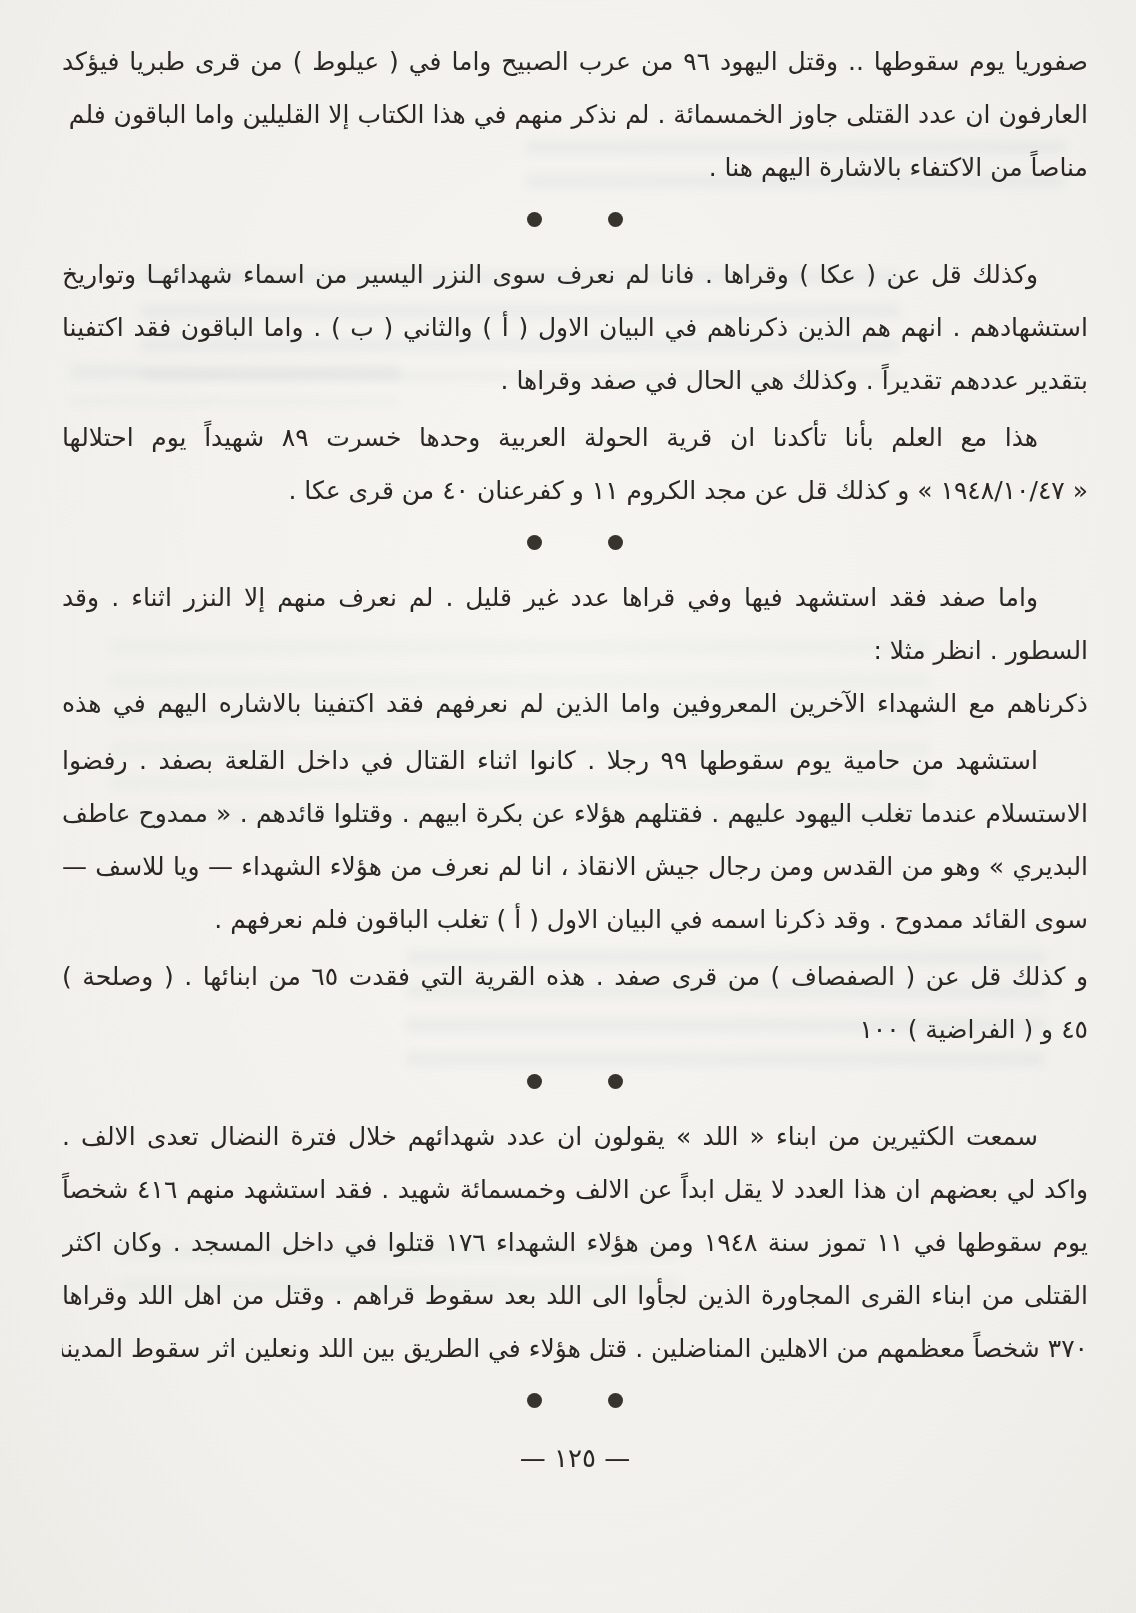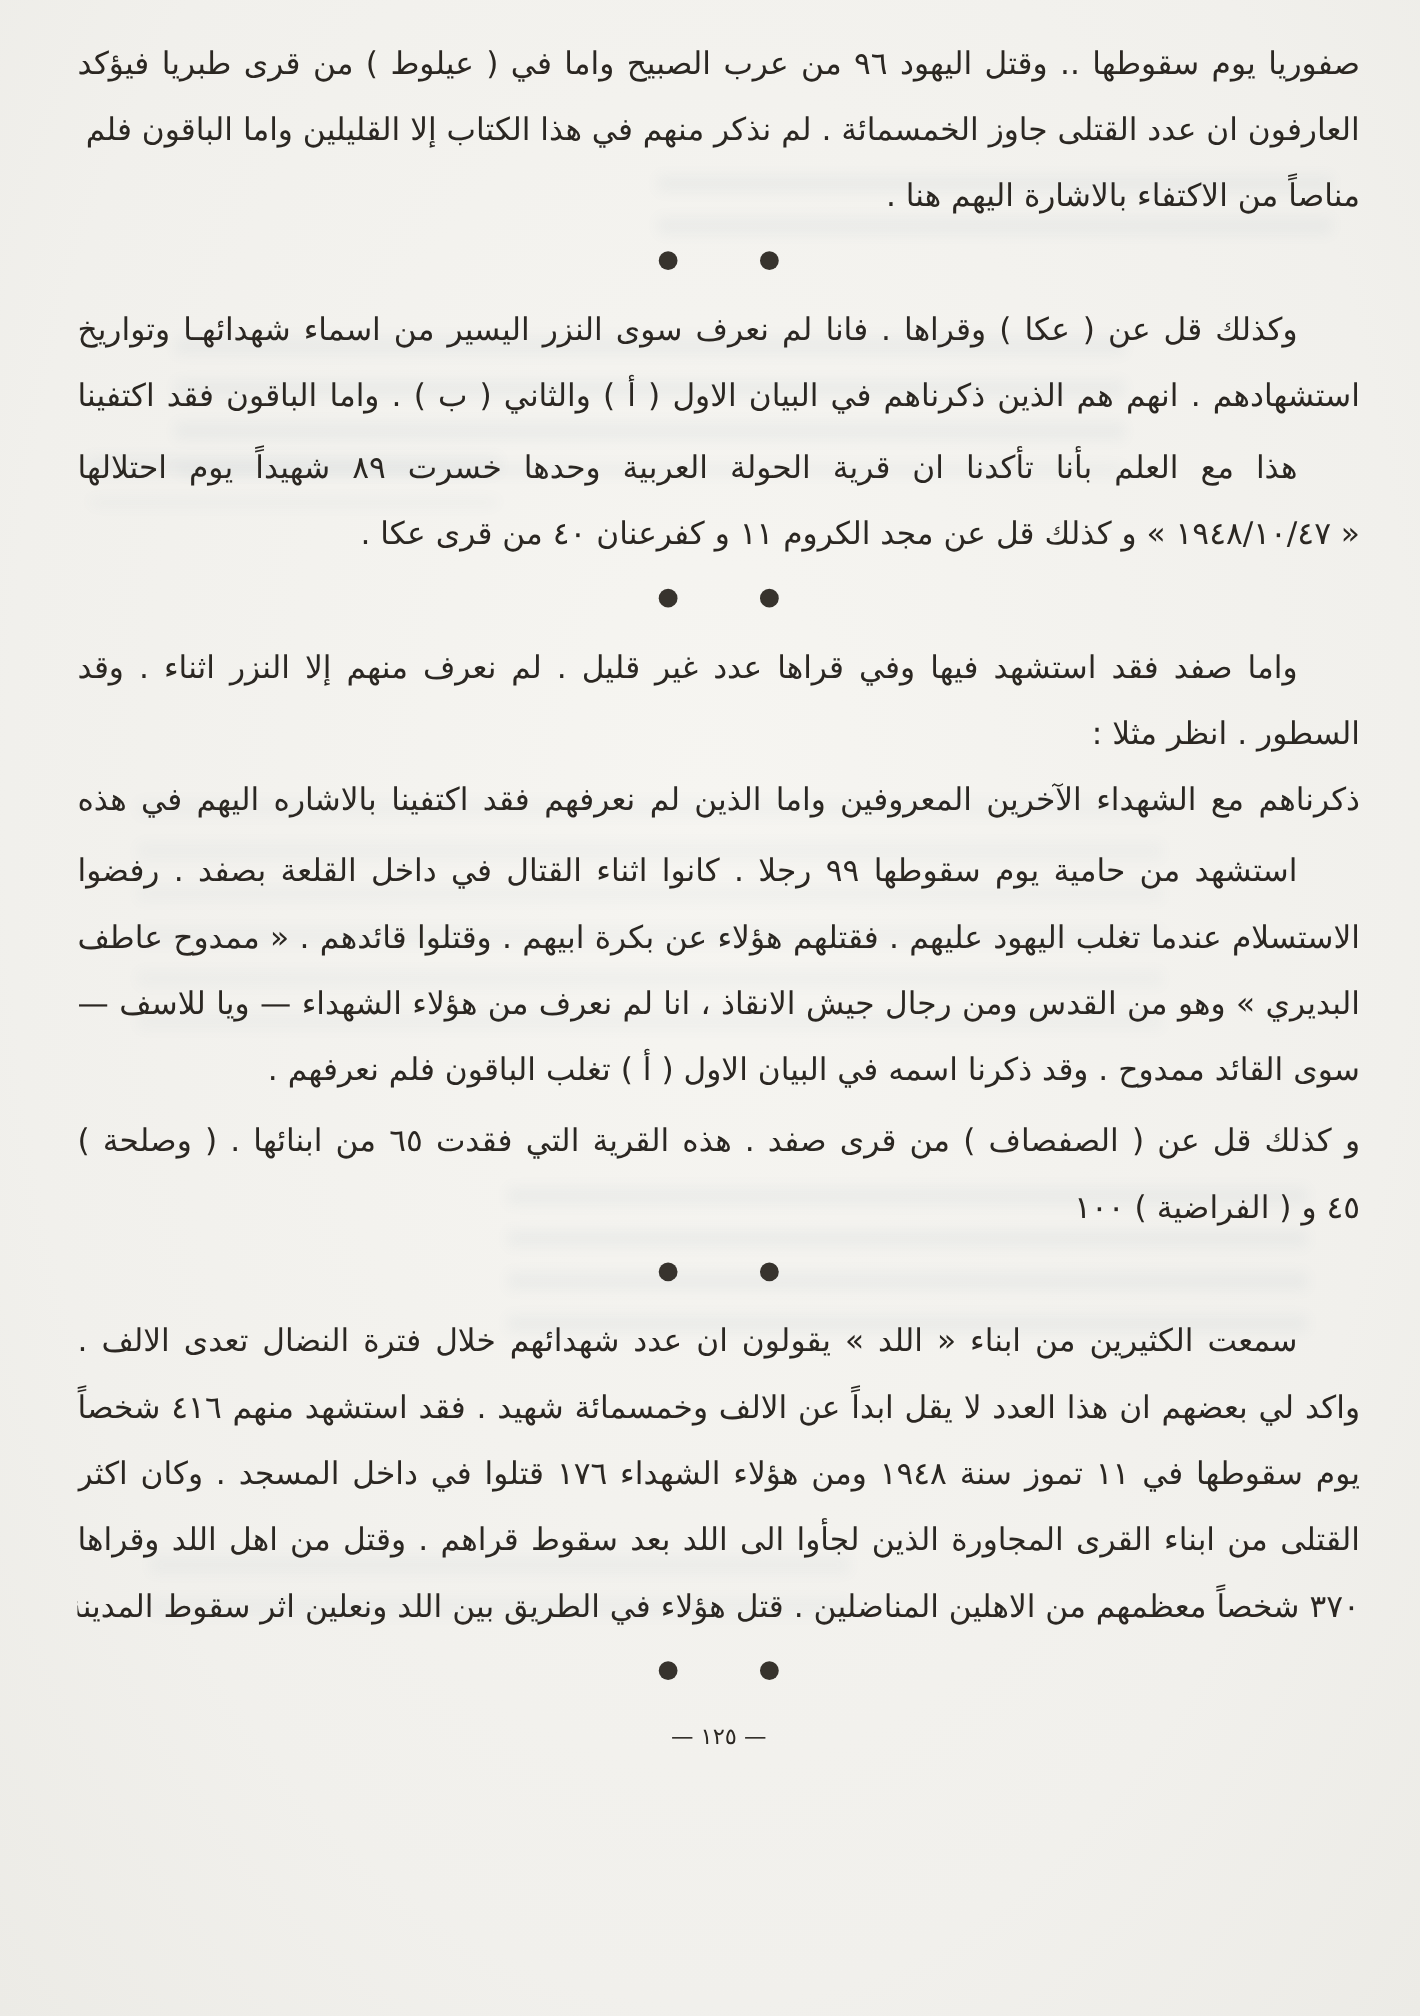--- a/index.html
+++ b/index.html
@@ -26,21 +26,21 @@
   }
   .g1 { top: 120px;  right: 70px;  width: 540px; height: 70px; }
   .g2 { top: 250px;  left: 140px;  width: 760px; height: 130px; }
   .g3 { top: 345px;  left: 70px;   width: 330px; height: 60px; }
   .g4 { top: 620px;  left: 110px;  width: 820px; height: 210px; opacity: 0.035; }
   .g5 { top: 930px;  right: 90px;  width: 640px; height: 150px; }
   .g6 { top: 1225px; left: 120px;  width: 560px; height: 70px;  opacity: 0.045; }
 
   .text-block {
     position: absolute;
-    top: 0; left: 0;
+    top: 11px; left: 0;
     width: 1136px;
     box-sizing: border-box;
     padding: 24px 48px 0 62px;
     direction: rtl;
     color: #2b2722;
     font-size: 25px;
   }
   .para { margin: 0 0 4px 0; }
   .para .line {
     line-height: 53px;
@@ -67,21 +67,21 @@
   .dot {
     width: 15px; height: 15px;
     border-radius: 50%;
     background: #37332d;
   }
 
   .pagenum {
     margin-top: 30px;
     text-align: center;
     direction: rtl;
-    font-size: 18px;
+    font-size: 26px;
     letter-spacing: 2px;
     color: #2b2722;
   }
 </style>
 </head>
 <body>
 
 <div class="page">
   <div class="ghost g1"></div>
   <div class="ghost g2"></div>
@@ -97,20 +97,21 @@
         <div class="line">العارفون ان عدد القتلى جاوز الخمسمائة . لم نذكر منهم في هذا الكتاب إلا القليلين واما الباقون فلم نجد</div>
         <div class="line last">مناصاً من الاكتفاء بالاشارة اليهم هنا .</div>
       </div>
       <div class="separator">
         <span class="dot"></span>
         <span class="dot"></span>
       </div>
       <div class="para indent">
         <div class="line">وكذلك قل عن ( عكا ) وقراها . فانا لم نعرف سوى النزر اليسير من اسماء شهدائهـا وتواريخ</div>
         <div class="line">استشهادهم . انهم هم الذين ذكرناهم في البيان الاول ( أ ) والثاني ( ب ) . واما الباقون فقد اكتفينا</div>
+        <div class="line last">بتقدير عددهم تقديراً . وكذلك هي الحال في صفد وقراها .</div>
       </div>
       <div class="para indent">
         <div class="line">هذا مع العلم بأنا تأكدنا ان قرية الحولة العربية وحدها خسرت ٨٩ شهيداً يوم احتلالها</div>
         <div class="line last">« ١٩٤٨/١٠/٤٧ » و كذلك قل عن مجد الكروم ١١ و كفرعنان ٤٠ من قرى عكا .</div>
       </div>
       <div class="separator">
         <span class="dot"></span>
         <span class="dot"></span>
       </div>
       <div class="para indent">

